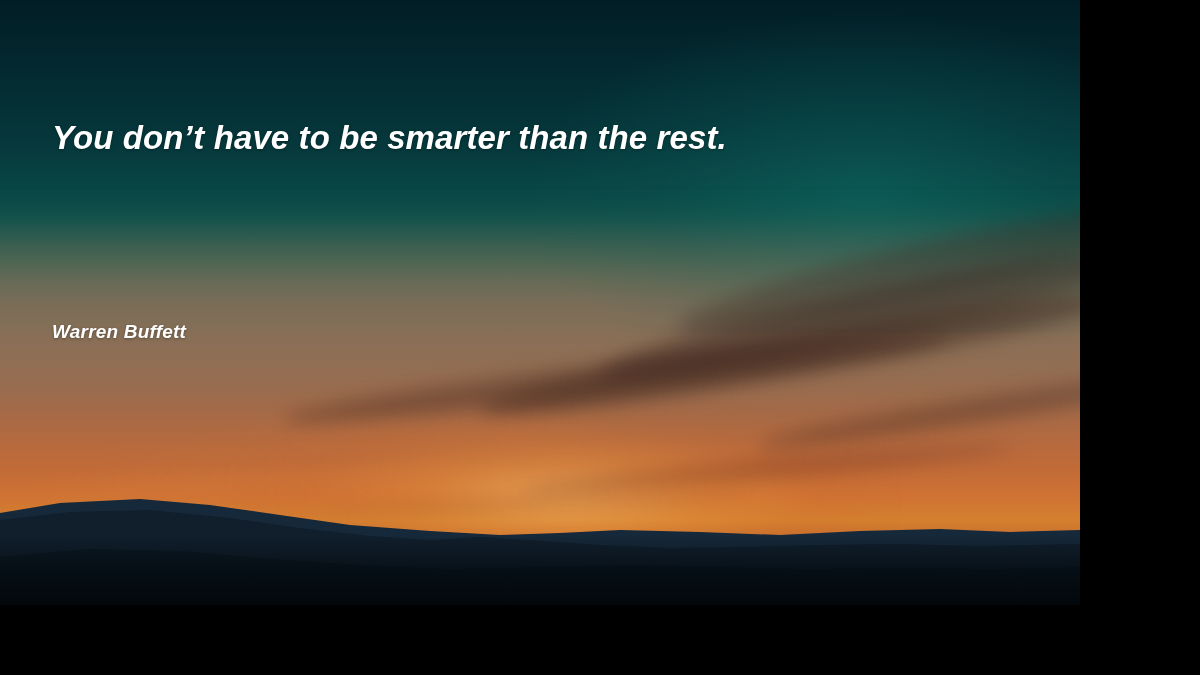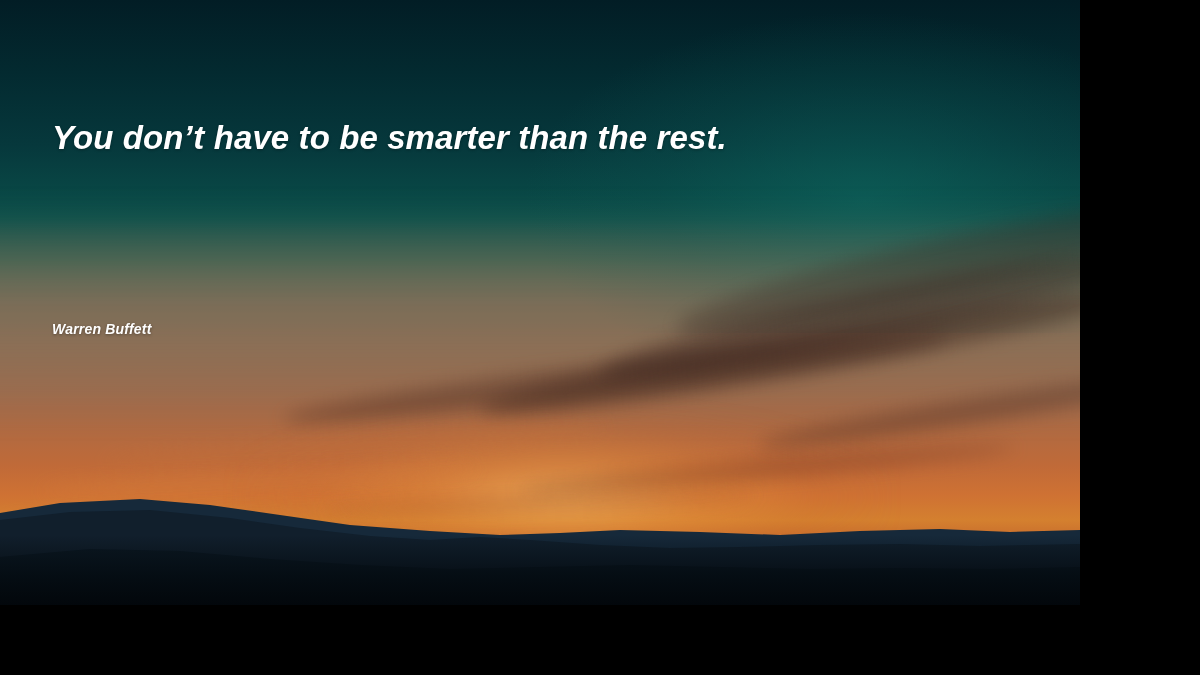--- a/index.html
+++ b/index.html
@@ -166,21 +166,21 @@
   .quote-line.l2 { top: 185px; }
 
   .attribution {
     position: absolute;
     left: 52px;
     top: 321px;
     color: #ffffff;
     font-family: "Liberation Sans", sans-serif;
     font-style: italic;
     font-weight: 600;
-    font-size: 14px;
+    font-size: 19px;
     letter-spacing: 0.2px;
     white-space: nowrap;
     text-shadow: 0 1px 3px rgba(0,0,0,0.35);
   }
 
   
   .letterbox {
     position: absolute;
     background: #000000;
   }

